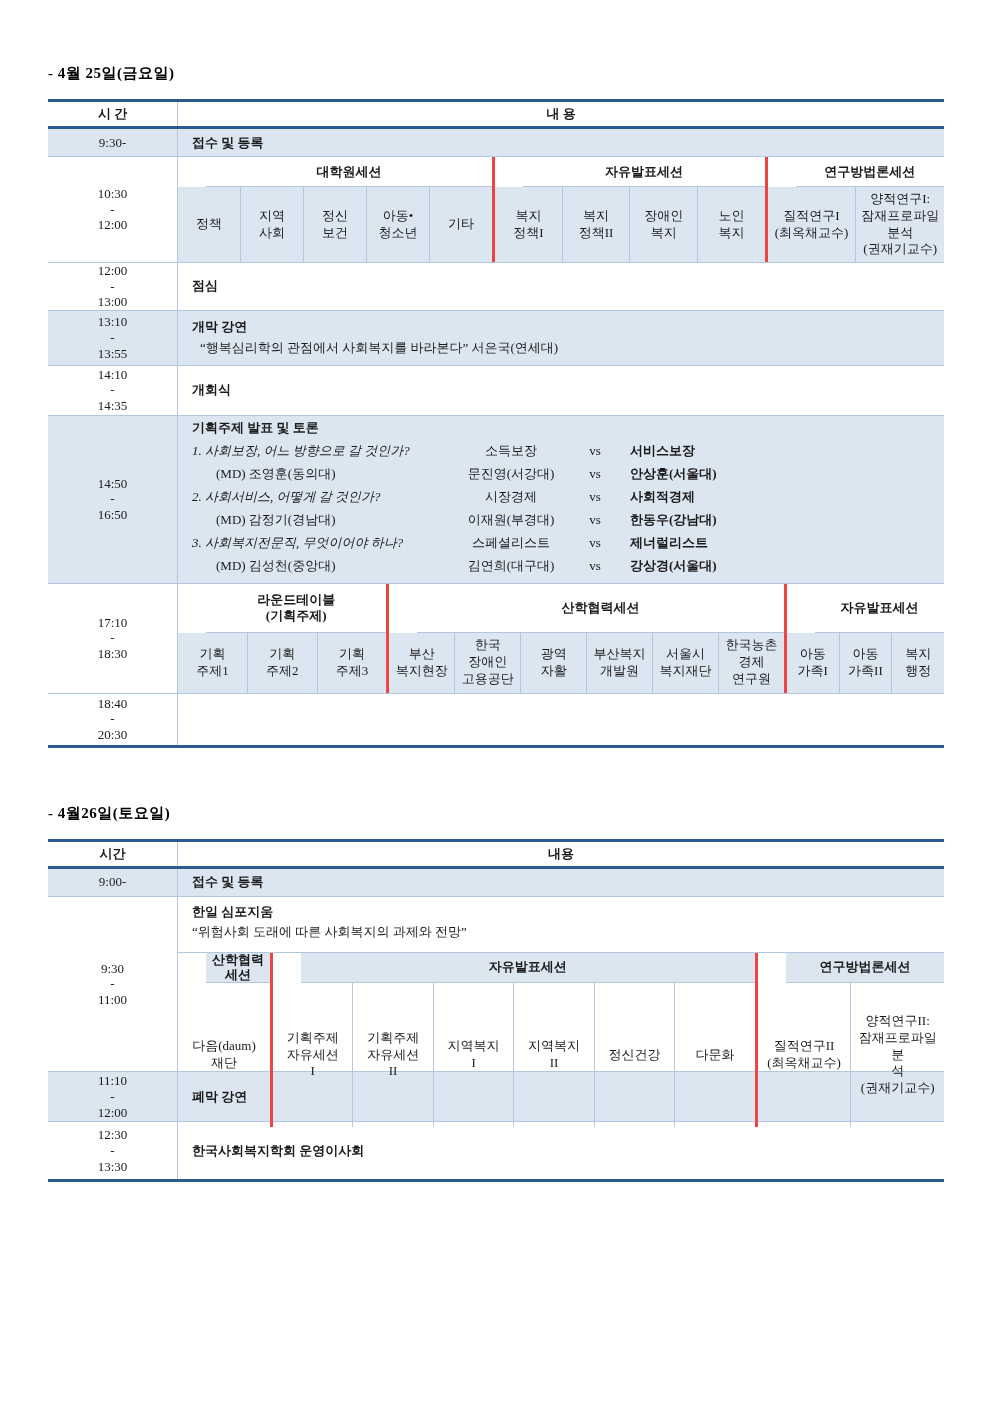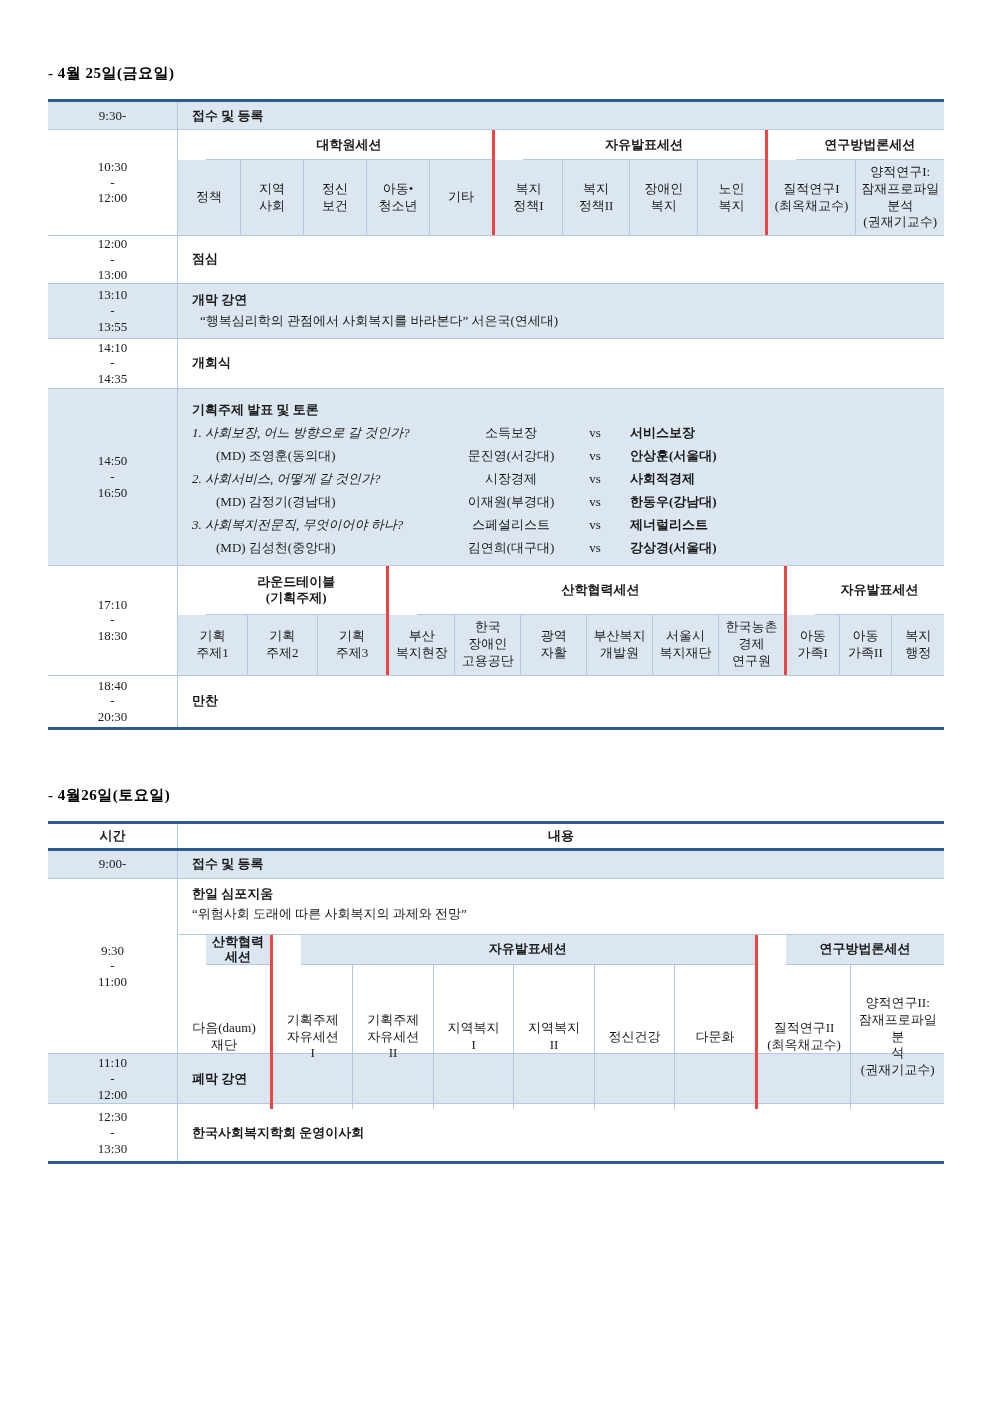--- a/index.html
+++ b/index.html
@@ -40,21 +40,21 @@
     flex:1; display:flex; align-items:center; justify-content:center;
     text-align:center; white-space:pre-line; line-height:1.3; padding:2px 1px;
   }
   .scell + .scell { border-left:1px solid #b3c8e0; }
   .h30 .shead { height:30px; }
   .h48 .shead { height:49px; }
   
   .cells-blue .scells { background:#dce6f1; }
   .head-blue .shead { background:#dce6f1; }
   
-  .plenary { padding:9px 0 6px 14px; }
+  .plenary { padding:0 0 6px 14px; }
   .pl-title { font-weight:bold; line-height:23px; }
   .dline { display:grid; grid-template-columns:258px 122px 46px auto; line-height:23px; }
   .dq { font-style:italic; }
   .dmd { padding-left:24px; }
   .da { text-align:center; }
   .dvs { text-align:center; }
   .db { padding-left:12px;font-weight:bold; }
   
   .symp { border-bottom:1px solid #b3c8e0; padding:6px 0 11px 14px; display:flex; flex-direction:column; gap:2px; }
   .gap-between-tables { height:56px; }
@@ -74,20 +74,24 @@
   .cells90 .scells { height:90px; }
 </style>
 </head>
 <body>
 
 <div class="page">
 
   <div class="day-title">- 4월 25일(금요일)</div>
 
   <div class="tbl">
+    <div class="thead">
+      <div class="tc-time th-label">시 간</div>
+      <div class="tc-content th-label">내  용</div>
+    </div>
 
     <div class="trow rh26 blue">
       <div class="tc-time">9:30-</div>
       <div class="tc-content simple b">접수 및 등록</div>
     </div>
 
     <div class="trow rh106">
       <div class="tc-time">10:30
 -
 12:00</div>
@@ -255,21 +259,20 @@
             </div>
           </div>
         </div>
       </div>
     </div>
 
     <div class="trow rh52">
       <div class="tc-time">18:40
 -
 20:30</div>
-      <div class="tc-content simple b">만찬</div>
     </div>
   </div>
 
   <div class="gap-between-tables"></div>
 
   <div class="day-title">- 4월26일(토요일)</div>
 
   <div class="tbl">
     <div class="thead">
       <div class="tc-time th-label">시간</div>

